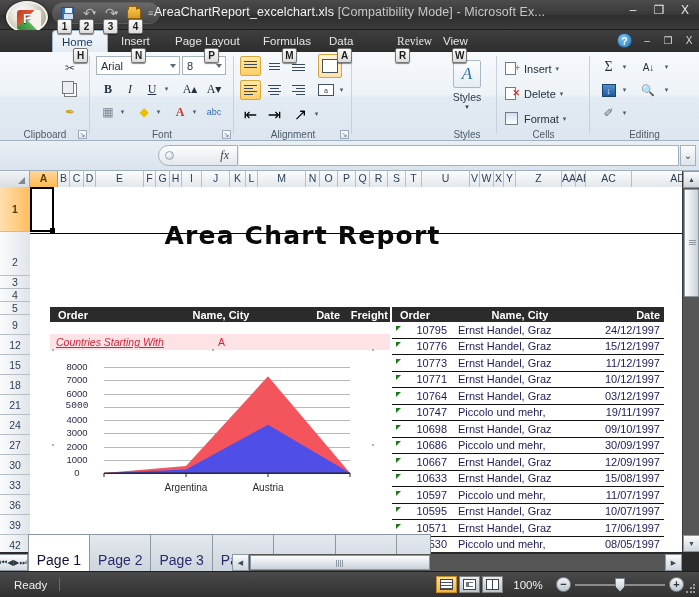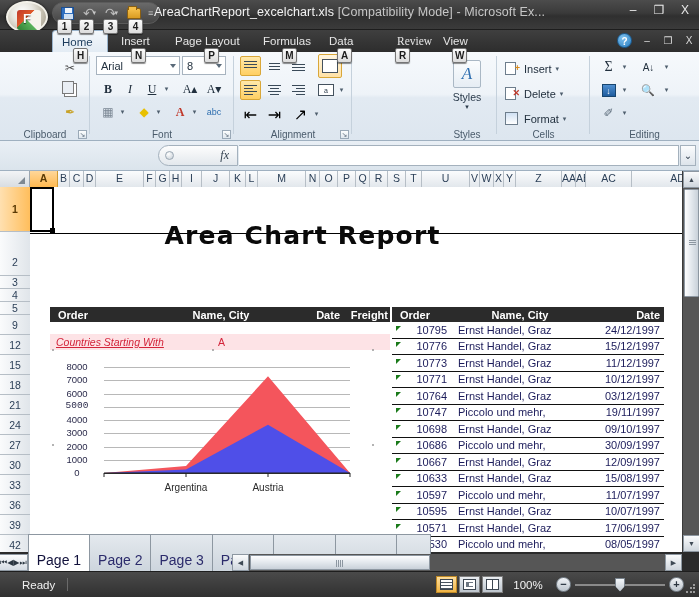--- a/index.html
+++ b/index.html
@@ -475,21 +475,21 @@
     background: #fff; color: #11113b; font-weight: normal;
   }
 
   
   .statusbar {
     position: absolute; left: 0; bottom: 0; width: 699px; height: 26px;
     background: linear-gradient(to bottom,#4a4a4a,#303030);
     border-top: 1px solid #1e1e1e;
     display: flex; align-items: center;
   }
-  .status-txt { font-size: 11.5px; color: #f0f0f0; padding-left: 22px; }
+  .status-txt { font-size: 11.5px; color: #f0f0f0; padding-left: 14px; }
   .status-sep { width: 1px; height: 13px; background: #6a6a6a; margin-left: 12px; }
   .view-btns { position: absolute; left: 436px; display: flex; gap: 2px; }
   .vbtn {
     width: 21px; height: 17px; border: 1px solid #7e7e7e;
     background: linear-gradient(to bottom,#e9edf1,#bdc5cd);
     display: flex; align-items: center; justify-content: center;
   }
   .vbtn.active {
     background: linear-gradient(to bottom,#ffdf9e,#f0b445);
     border: 1px solid #c08a26;

